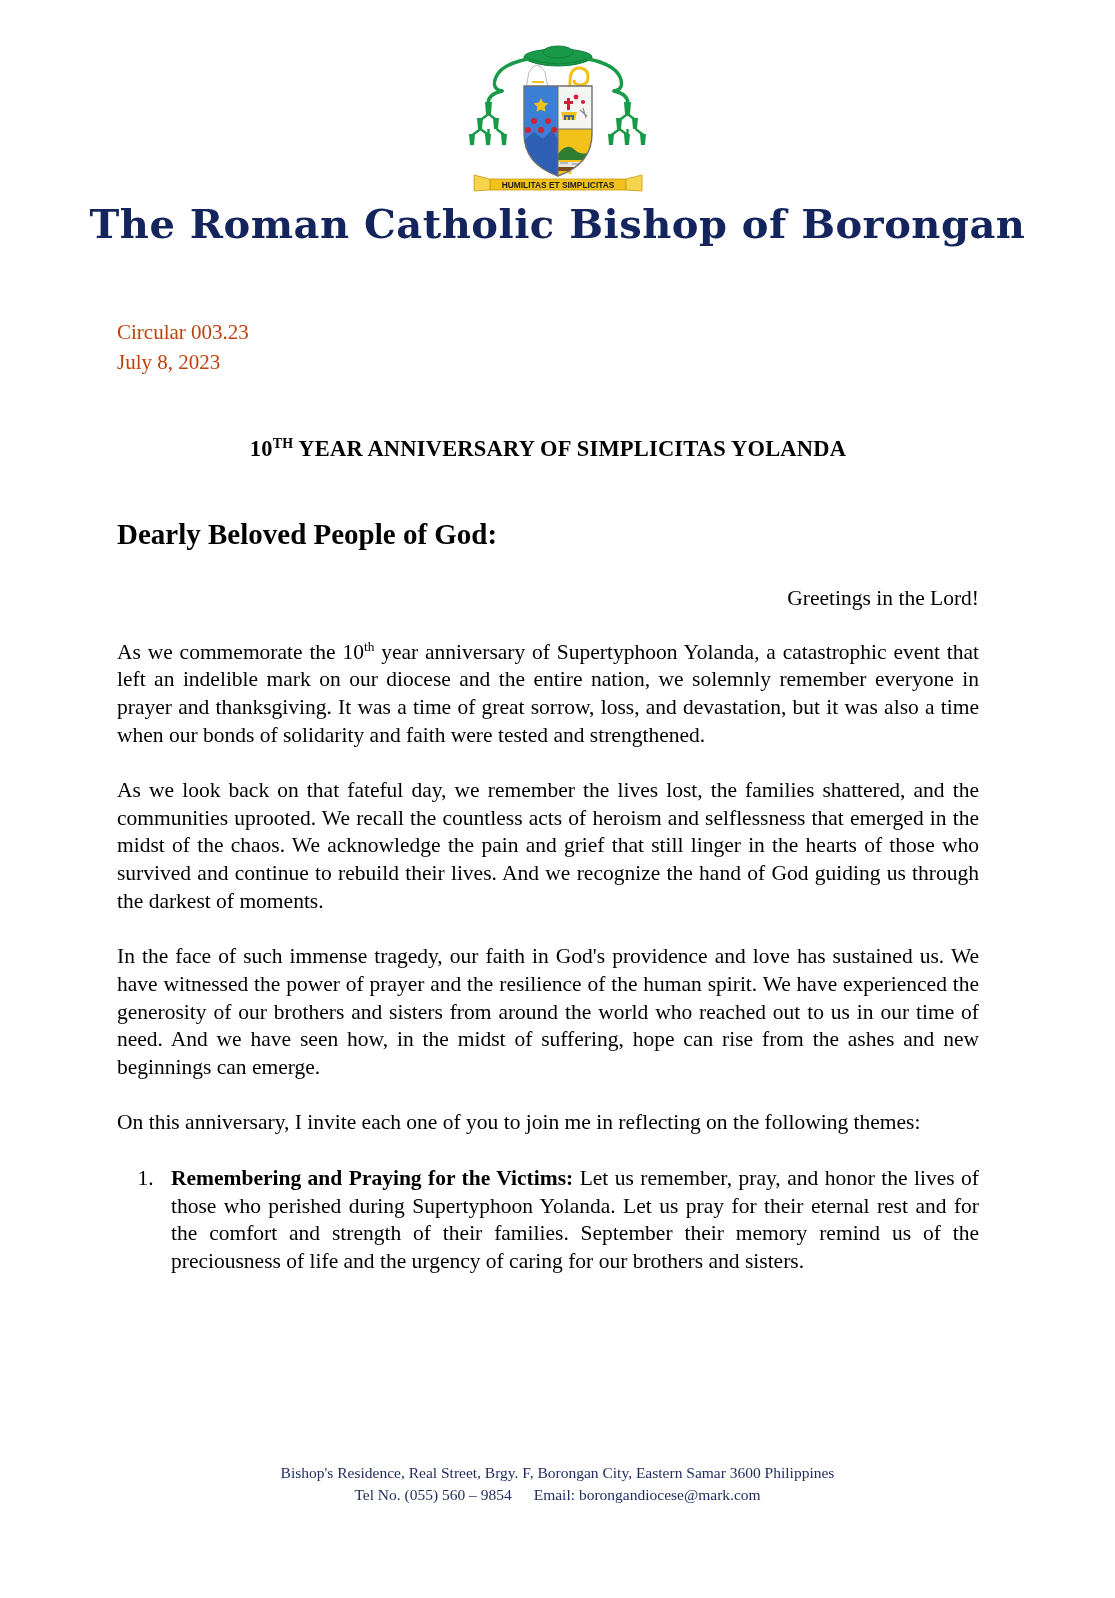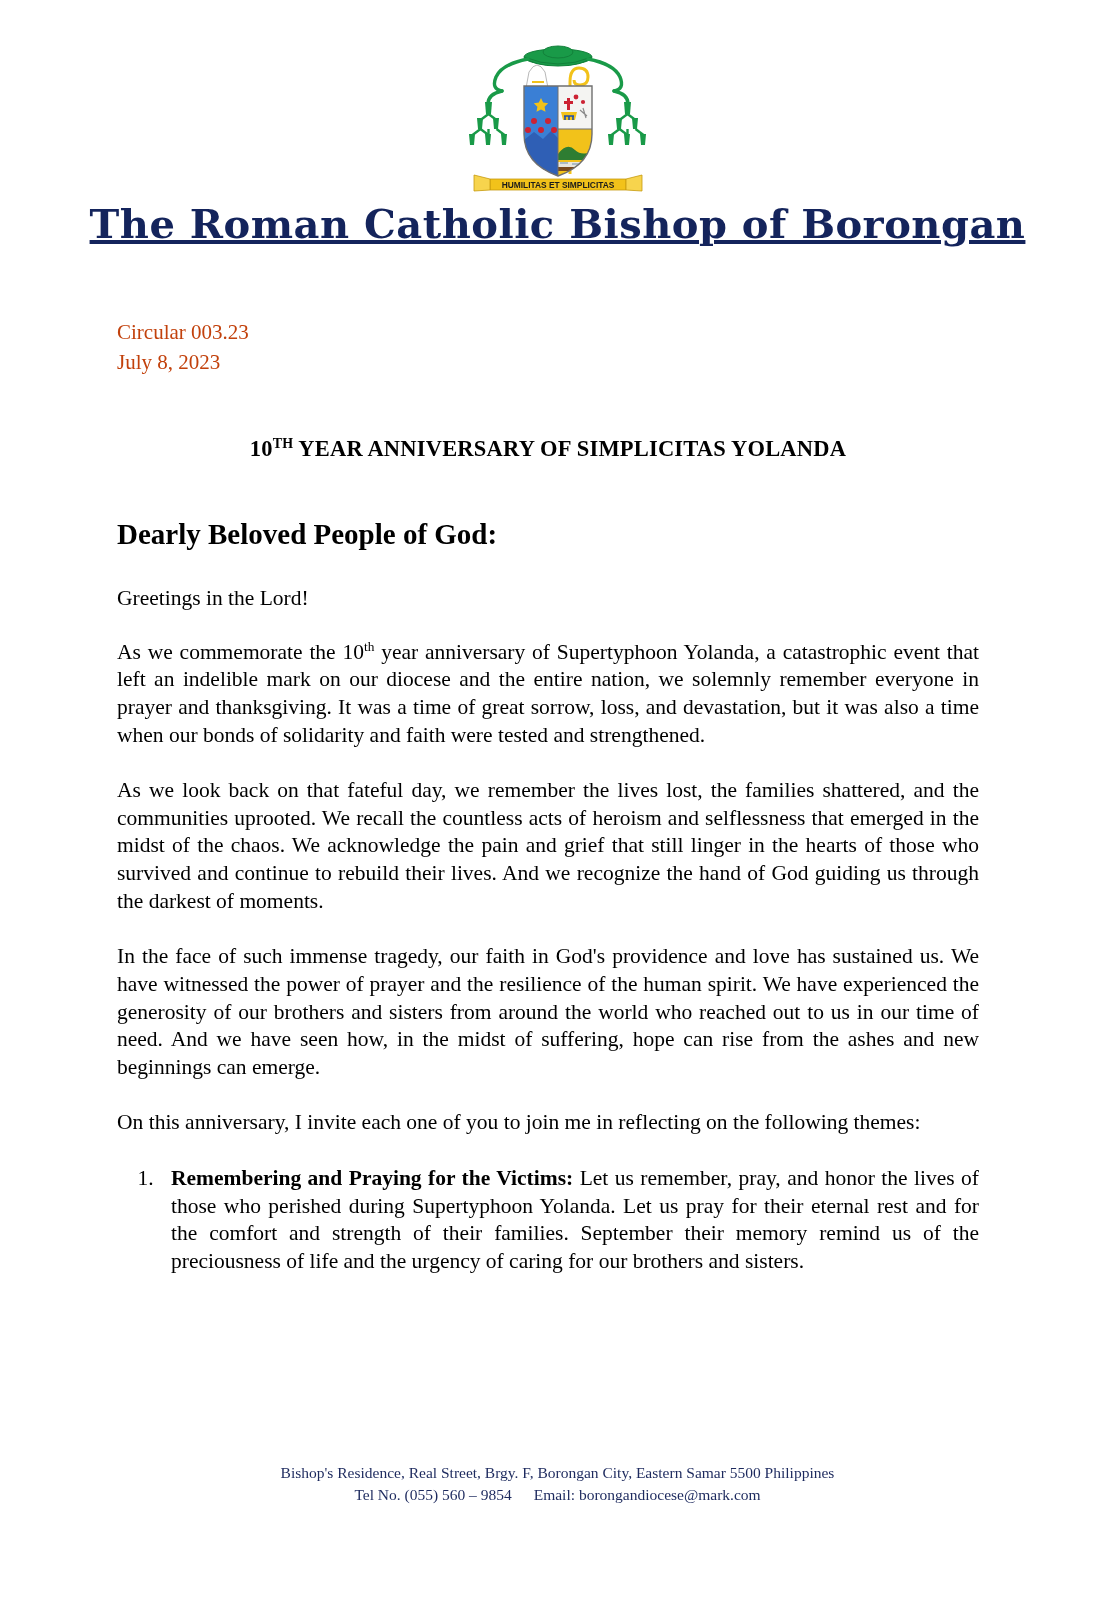--- a/index.html
+++ b/index.html
@@ -39,21 +39,20 @@
 
   .org-title {
     margin-top: 6px;
     font-family: "DejaVu Serif", "Liberation Serif", serif;
     font-weight: bold;
     font-size: 40px;
     letter-spacing: 0.5px;
     color: #14245c;
     line-height: 1.05;
     white-space: nowrap;
-    text-decoration: underline;
   }
 
   
   .doc-body {
     position: absolute;
     left: 117px;
     right: 117px;
     top: 318px;
     width: 862px;
   }
@@ -80,20 +79,21 @@
 
   .salutation {
     font-weight: bold;
     font-size: 29px;
     margin-top: 56px;
   }
 
   .greeting {
     font-size: 21.5px;
     margin-top: 35px;
+    text-align: right;
   }
 
   p.para {
     font-size: 21.5px;
     line-height: 1.285;
     text-align: justify;
     margin: 28px 0 0 0;
     hyphens: none;
   }
   p.para sup {
@@ -273,19 +273,19 @@
 
     <p class="para">On this anniversary, I invite each one of you to join me in reflecting on the following themes:</p>
 
     <ol class="themes">
       <li><b>Remembering and Praying for the Victims:</b><span> Let us remember, pray, and honor the lives of those who perished during Supertyphoon Yolanda. Let us pray for their eternal rest and for the comfort and strength of their families. September their memory remind us of the preciousness of life and the urgency of caring for our brothers and sisters.</span></li>
     </ol>
 
   </div>
 
   <div class="footer">
-    <div class="fline1">Bishop's Residence, Real Street, Brgy. F, Borongan City, Eastern Samar 5500 Philippines</div>
+    <div class="fline1">Bishop's Residence, Real Street, Brgy. F, Borongan City, Eastern Samar 3600 Philippines</div>
     <div class="fline2">
       <span>Tel No. (055) 560 – 9854</span><span class="gap"></span><span>Email: borongandiocese@mark.com</span>
     </div>
   </div>
 
 </div>
 
 </body></html>

